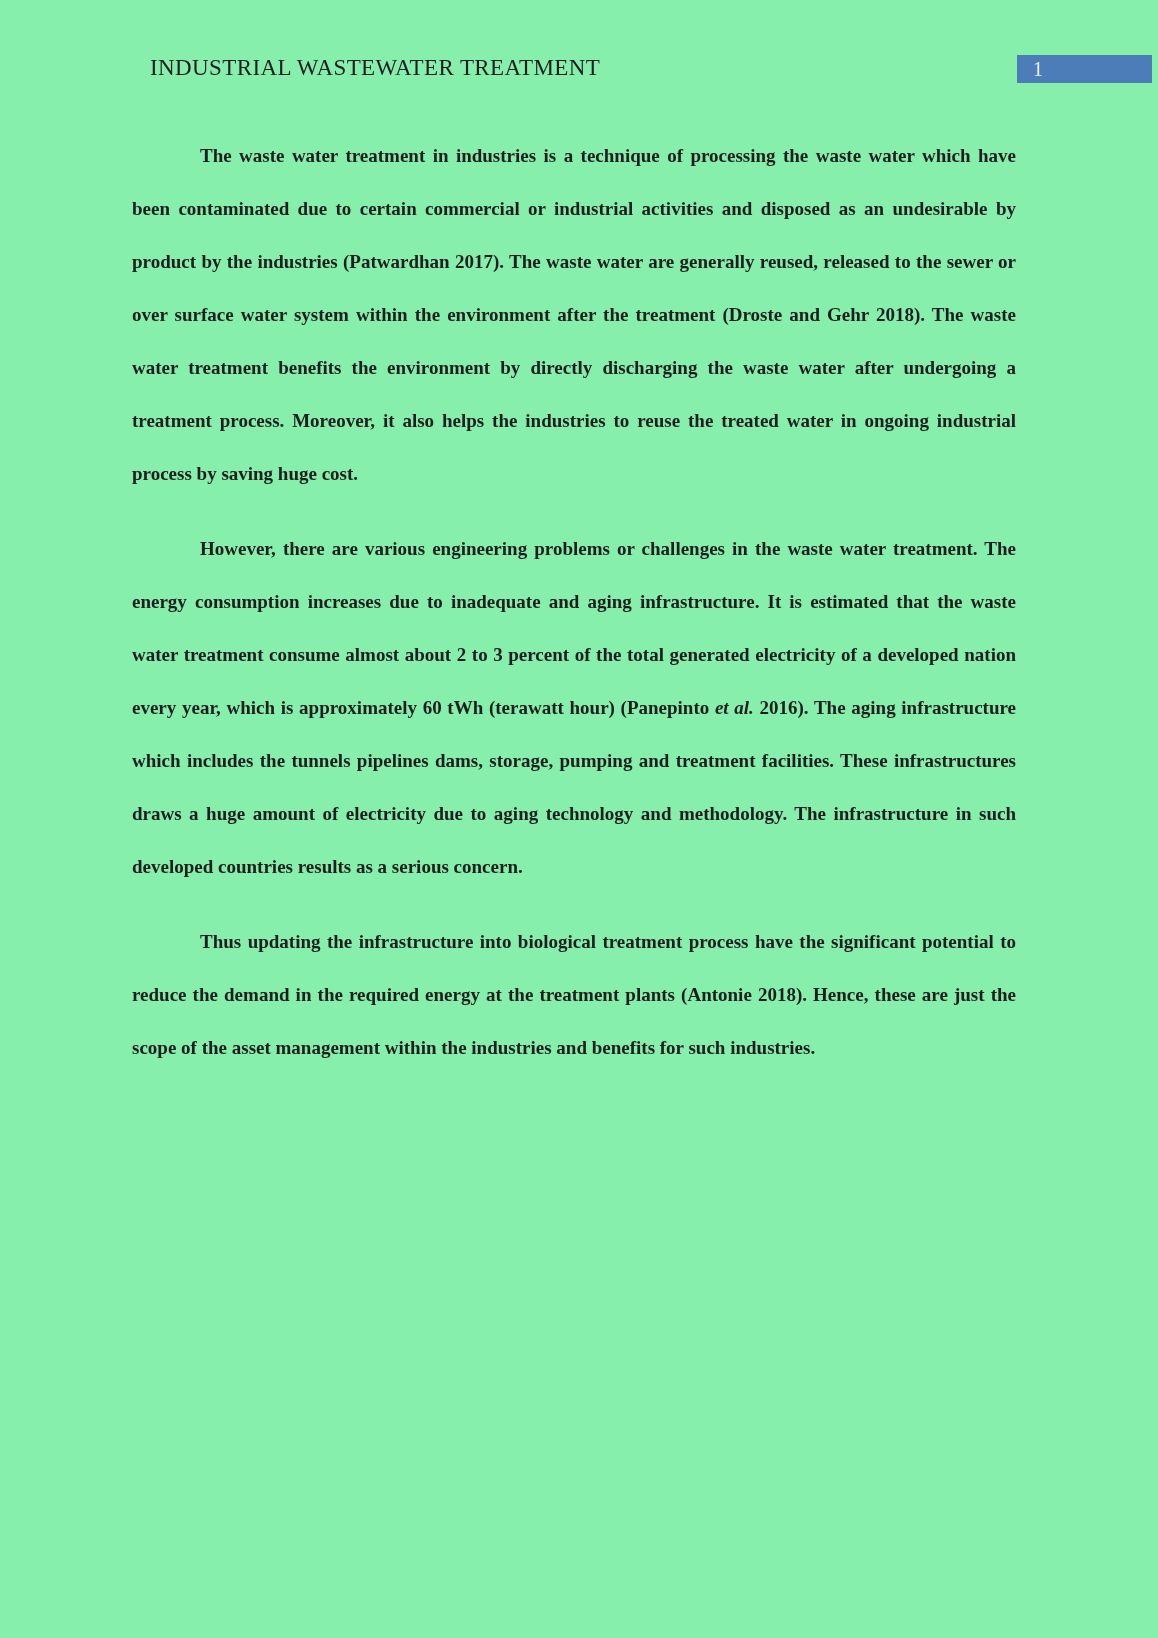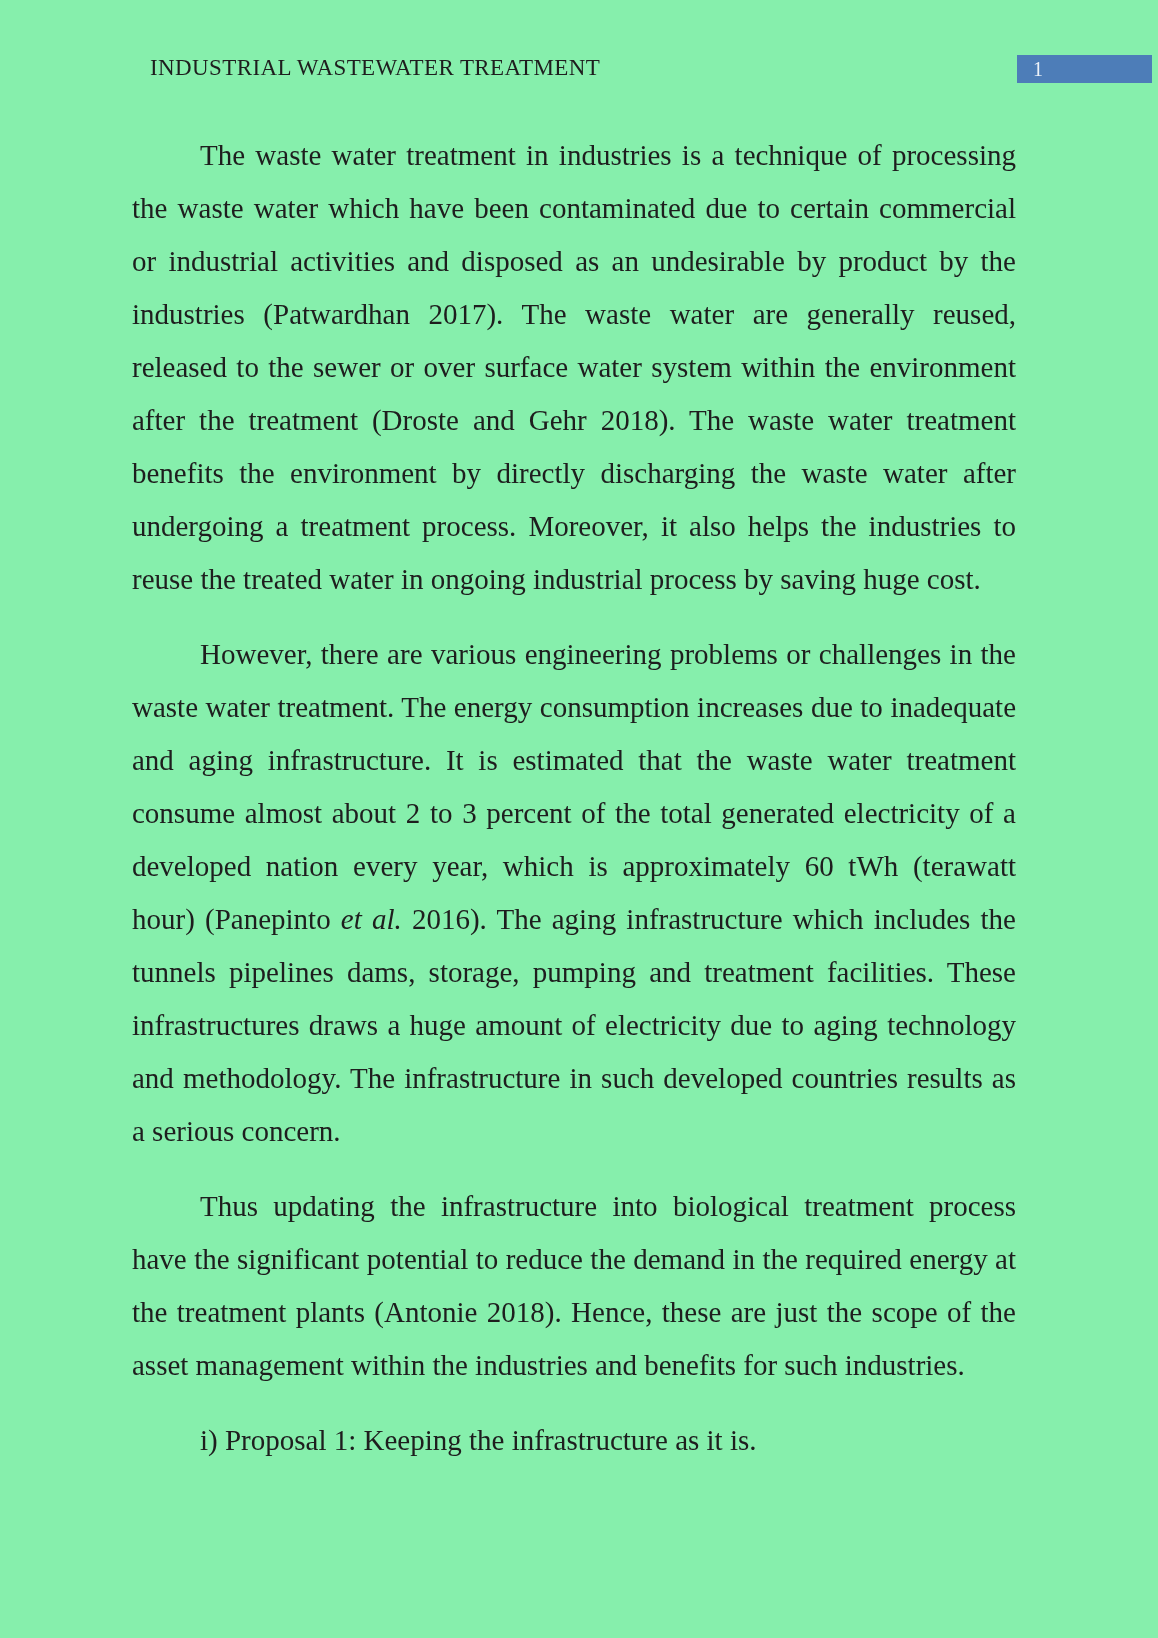--- a/index.html
+++ b/index.html
@@ -38,23 +38,24 @@
     padding-left: 16px;
     font-size: 20px;
     line-height: 28px;
     color: #eef3f9;
   }
   .content {
     position: absolute;
     left: 132px;
     top: 129px;
     width: 884px;
-    font-size: 29px;
+    font-size: 19px;
     line-height: 53px;
     text-align: justify;
+    font-weight: bold;
   }
   .content p {
     margin: 0 0 22px 0;
     text-indent: 68px;
   }
   .content p.proposal-line {
     text-align: left;
   }
   .content em {
     font-style: italic;
@@ -68,16 +69,15 @@
   <div class="running-head">INDUSTRIAL WASTEWATER TREATMENT</div>
 
   <div class="page-number-box" style="background-color: rgb(77, 125, 184);">
     <span class="num">1</span>
   </div>
 
   <div class="content">
     <p><span>The waste water treatment in industries is a technique of processing the waste water which have been contaminated due to certain commercial or industrial activities and disposed as an undesirable by product by the industries (Patwardhan 2017). The waste water are generally reused, released to the sewer or over surface water system within the environment after the treatment (Droste and Gehr 2018). The waste water treatment benefits the environment by directly discharging the waste water after undergoing a treatment process. Moreover, it also helps the industries to reuse the treated water in ongoing industrial process by saving huge cost.</span></p>
     <p><span>However, there are various engineering problems or challenges in the waste water treatment. The energy consumption increases due to inadequate and aging infrastructure. It is estimated that the waste water treatment consume almost about 2 to 3 percent of the total generated electricity of a developed nation every year, which is approximately 60 tWh (terawatt hour) (Panepinto </span><em>et al.</em><span> 2016). The aging infrastructure which includes the tunnels pipelines dams, storage, pumping and treatment facilities. These infrastructures draws a huge amount of electricity due to aging technology and methodology. The infrastructure in such developed countries results as a serious concern.</span></p>
     <p><span>Thus updating the infrastructure into biological treatment process have the significant potential to reduce the demand in the required energy at the treatment plants (Antonie 2018). Hence, these are just the scope of the asset management within the industries and benefits for such industries.</span></p>
-    <p class="proposal-line"><span>i) Proposal 1: Keeping the infrastructure as it is.</span></p>
   </div>
 
 </div>
 
 </body></html>

